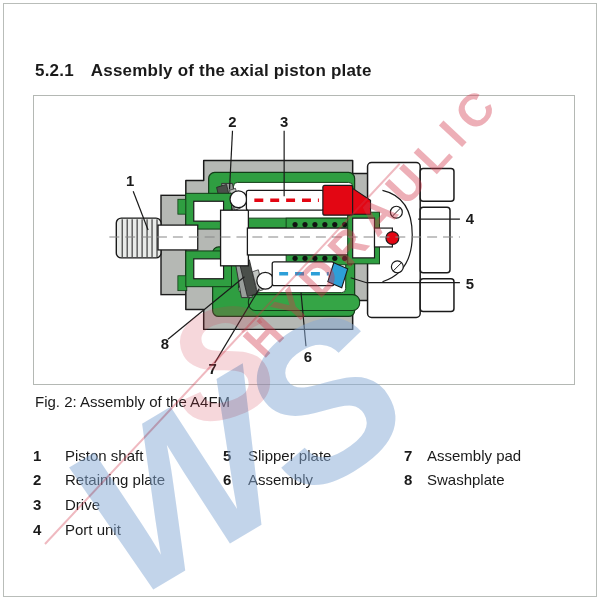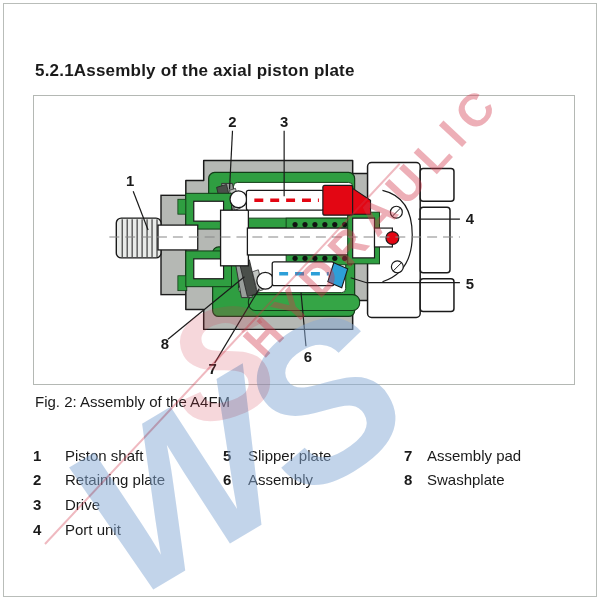--- a/index.html
+++ b/index.html
@@ -4,21 +4,21 @@
 <style>
   html,body { margin:0; padding:0; }
   body {
     width:600px; height:600px; position:relative; overflow:hidden;
     background:#ffffff; color:#1a1a1a;
     font-family:"Liberation Sans", sans-serif;
   }
   .page-border { position:absolute; inset:3px; border:1px solid #b9bdb9; pointer-events:none; }
 
   .title { position:absolute; left:35px; top:61px; font-size:17px; font-weight:bold; letter-spacing:.2px; }
-  .title .num { }
+  .title .num { margin-right:17px; }
 
   .figure-box {
     position:absolute; left:33px; top:95px; width:542px; height:290px;
     border:1px solid #b4b8b4; box-sizing:border-box; background:#fff;
   }
   .figure-box svg { display:block; width:540px; height:288px; }
 
   .caption { position:absolute; left:35px; top:393px; font-size:15px; font-weight:normal; }
 
   .legend-col { position:absolute; top:443px; font-size:15px; }

